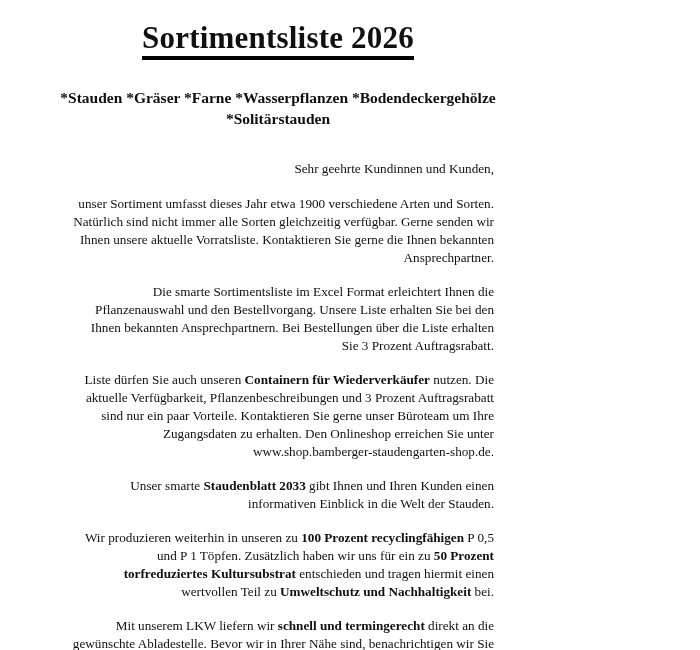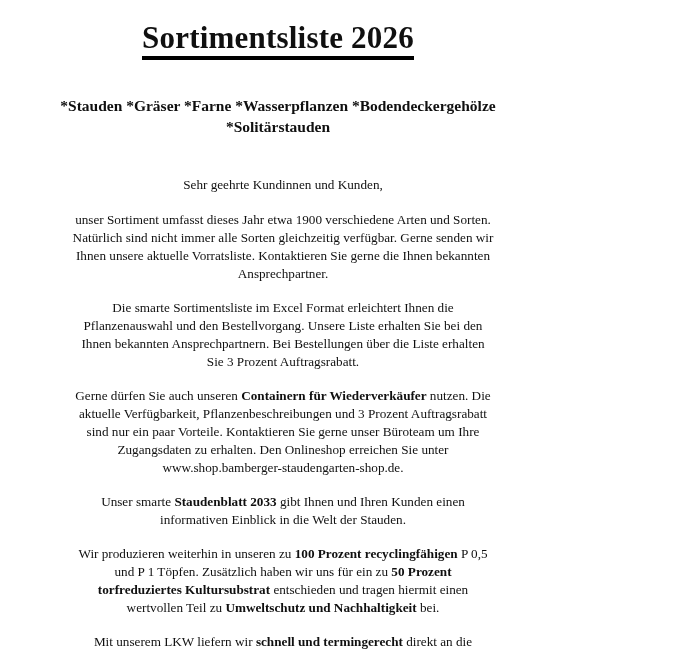--- a/index.html
+++ b/index.html
@@ -40,38 +40,38 @@
     border-bottom: 4px solid #000;
     padding-bottom: 3px;
   }
 
   
   .doc-subtitle {
     text-align: center;
     font-size: 15.5px;
     font-weight: bold;
     line-height: 21px;
-    margin: 13px;
+    margin: 5px;
     padding-top: 22px;
   }
   .doc-subtitle .sub-line {
     display: block;
     white-space: nowrap;
   }
 
   
   .body-block {
     margin: 0;
     padding: 26px 62px 0 68px;
   }
   .para {
     font-size: 13.2px;
     line-height: 18px;
     margin: 0 0 16px 4px;
-    text-align: center;
+    text-align: right;
   }
   .para:last-child {
     margin-bottom: 0;
   }
   .para.salutation {
     margin-bottom: 17px;
   }
   b, strong {
     font-weight: bold;
   }
@@ -88,19 +88,19 @@
   <div class="doc-subtitle">
     <span class="sub-line">*Stauden *Gräser *Farne *Wasserpflanzen *Bodendeckergehölze</span>
     <span class="sub-line">*Solitärstauden</span>
   </div>
 
   <div class="body-block" id="body-block">
 
   <p class="para salutation"><span>Sehr geehrte Kundinnen und Kunden,</span></p>
       <p class="para"><span>unser Sortiment umfasst dieses Jahr etwa 1900 verschiedene Arten und Sorten. Natürlich sind nicht immer alle Sorten gleichzeitig verfügbar. Gerne senden wir Ihnen unsere aktuelle Vorratsliste. Kontaktieren Sie gerne die Ihnen bekannten Ansprechpartner.</span></p>
       <p class="para"><span>Die smarte Sortimentsliste im Excel Format erleichtert Ihnen die Pflanzenauswahl und den Bestellvorgang. Unsere Liste erhalten Sie bei den Ihnen bekannten Ansprechpartnern. Bei Bestellungen über die Liste erhalten Sie 3 Prozent Auftragsrabatt.</span></p>
-      <p class="para"><span>Gerne dürfen Sie auch unseren </span><b>Containern für Wiederverkäufer</b><span> nutzen. Die aktuelle Verfügbarkeit, Pflanzenbeschreibungen und 3 Prozent Auftragsrabatt sind nur ein paar Vorteile. Kontaktieren Sie gerne unser Büroteam um Ihre Zugangsdaten zu erhalten. Den Onlineshop erreichen Sie unter www.shop.bamberger-staudengarten-shop.de.</span></p>
+      <p class="para"><span>Liste dürfen Sie auch unseren </span><b>Containern für Wiederverkäufer</b><span> nutzen. Die aktuelle Verfügbarkeit, Pflanzenbeschreibungen und 3 Prozent Auftragsrabatt sind nur ein paar Vorteile. Kontaktieren Sie gerne unser Büroteam um Ihre Zugangsdaten zu erhalten. Den Onlineshop erreichen Sie unter www.shop.bamberger-staudengarten-shop.de.</span></p>
       <p class="para"><span>Unser smarte </span><b>Staudenblatt 2033</b><span> gibt Ihnen und Ihren Kunden einen informativen Einblick in die Welt der Stauden.</span></p>
       <p class="para"><span>Wir produzieren weiterhin in unseren zu </span><b>100 Prozent recyclingfähigen</b><span> P 0,5 und P 1 Töpfen. Zusätzlich haben wir uns für ein zu </span><b>50 Prozent torfreduziertes Kultursubstrat</b><span> entschieden und tragen hiermit einen wertvollen Teil zu </span><b>Umweltschutz und Nachhaltigkeit</b><span> bei.</span></p>
       <p class="para"><span>Mit unserem LKW liefern wir </span><b>schnell und termingerecht</b><span> direkt an die gewünschte Abladestelle. Bevor wir in Ihrer Nähe sind, benachrichtigen wir Sie rechtzeitig per Tourenmail, damit Ihnen genügend Zeit für eine Bestellung bleibt. Sollten wir nicht in Ihre Region kommen, beauftragen wir eine Spedition. Bitte entnehmen Sie die </span><b>neuen Frachtkosten</b><span> den Verkaufs- und Lieferbedingungen.</span></p>
     </div>
 
 </div>
 
 </body></html>

